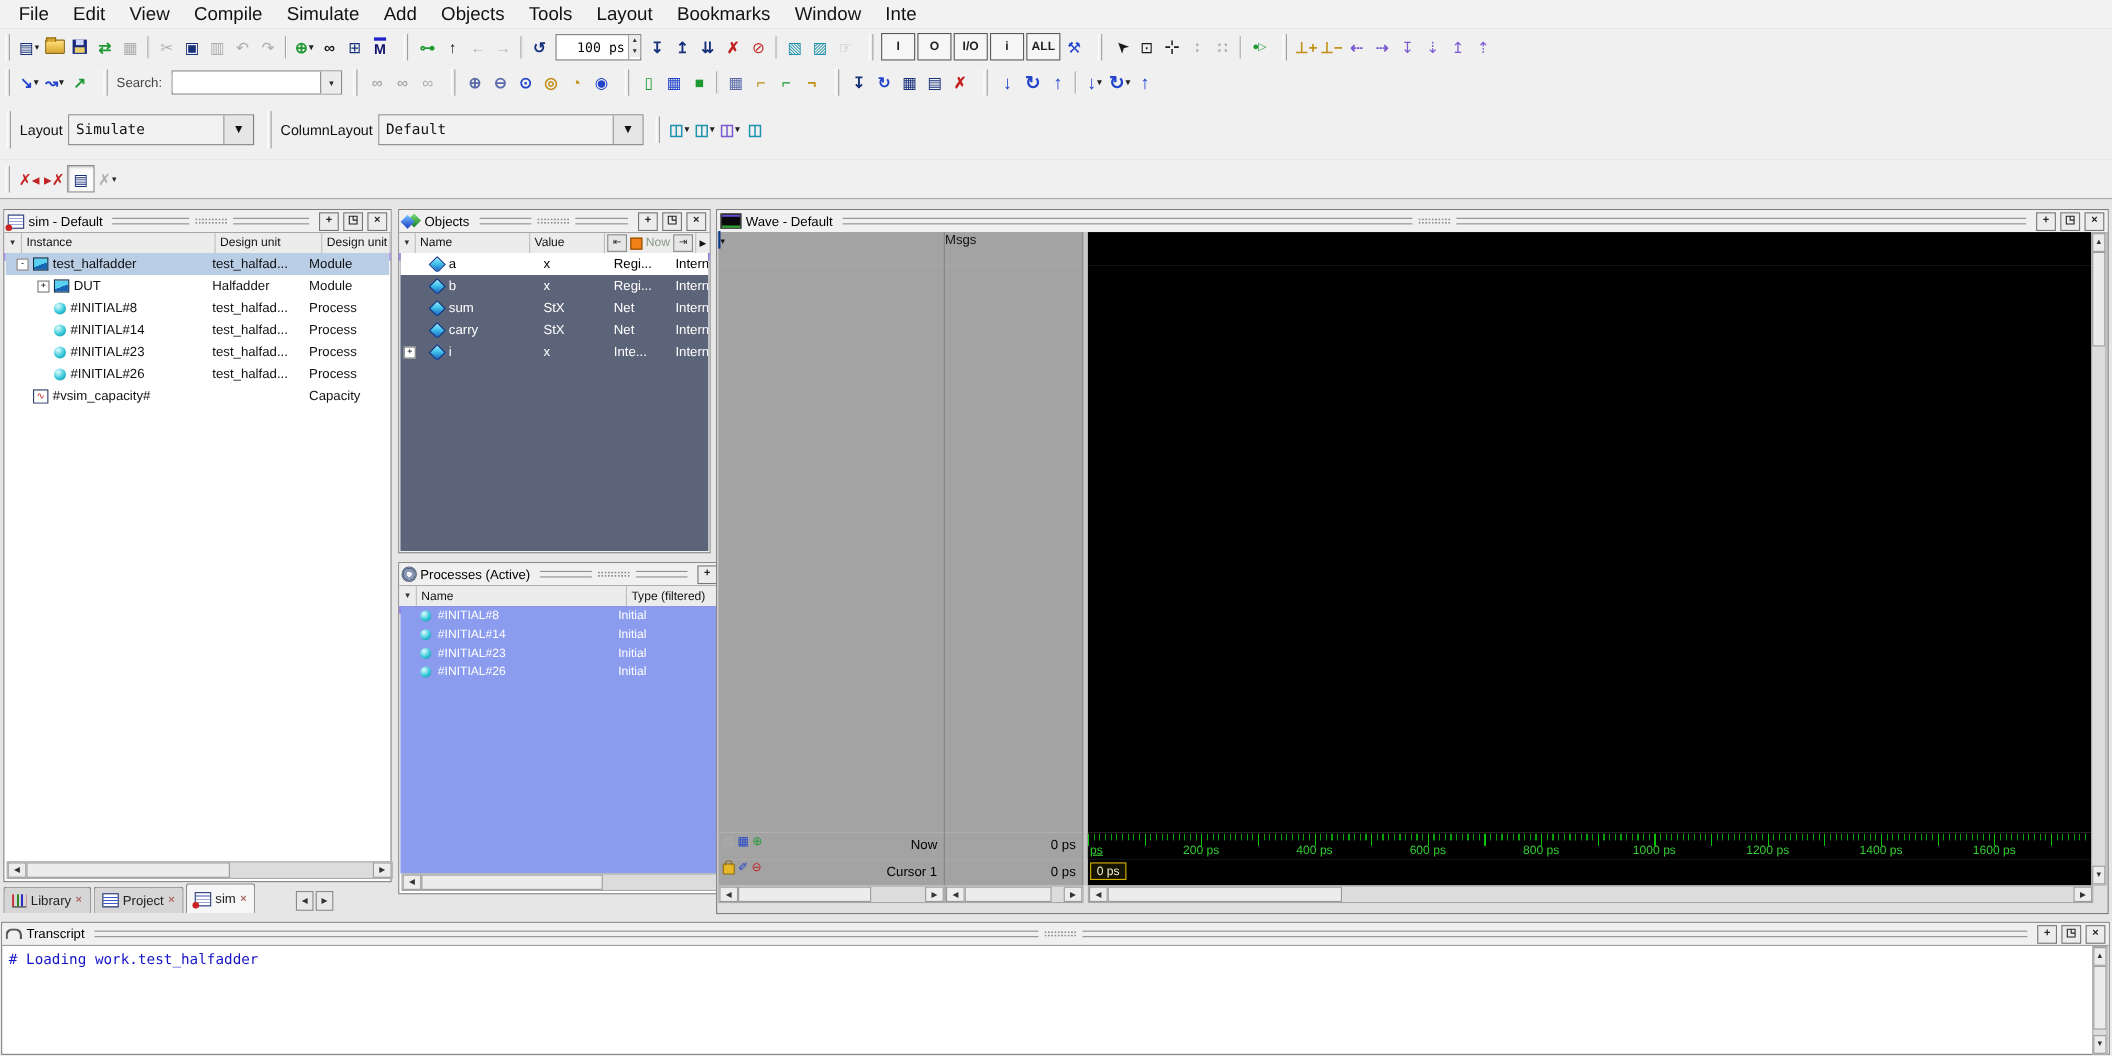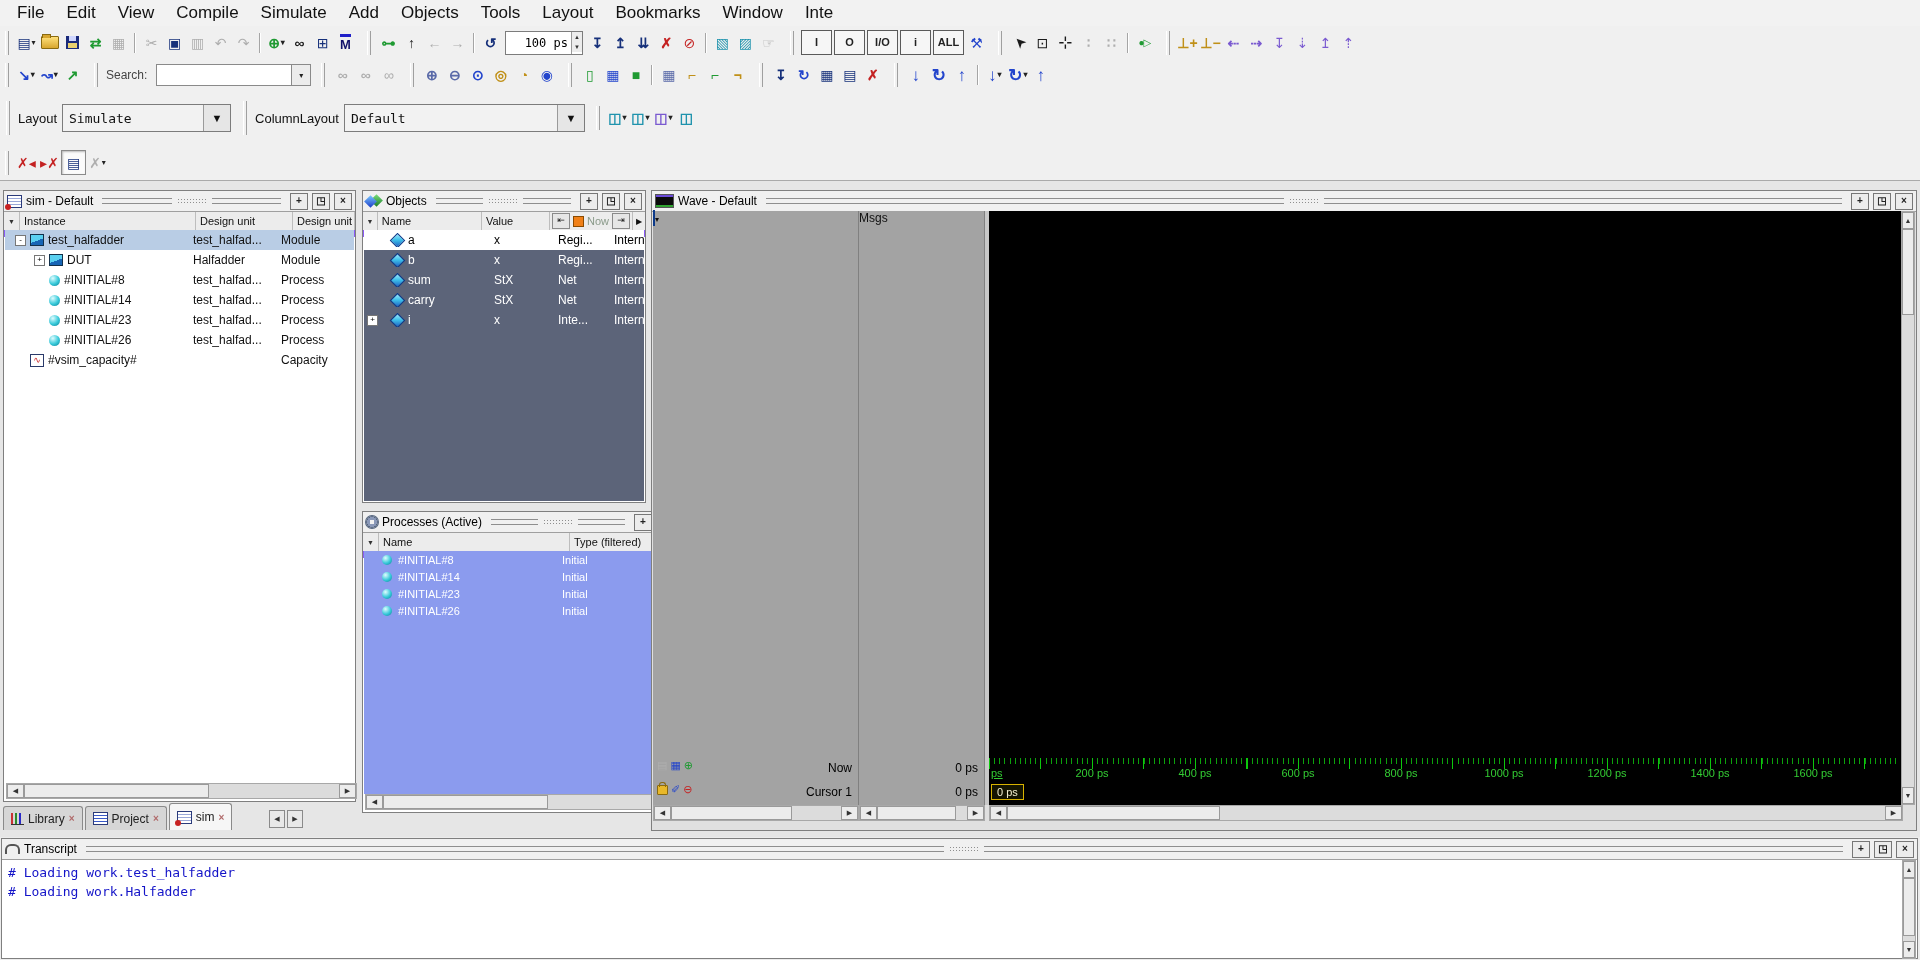--- a/index.html
+++ b/index.html
@@ -957,21 +957,20 @@
         </span>
       <span class="pbtn">+</span>
       <span class="pbtn">◳</span>
       <span class="pbtn">×</span>
     </div>
     <div class="tbody">
 
 
         <div class="tline blue"># Loading work.test_halfadder</div>
 
-        <div class="tline blue"># Loading work.Halfadder</div>
 
 
     </div>
     <div class="vsb" id="transVsb">
       <span class="sbtn">▲</span>
       <span class="track">
           <span class="thumb" style="top:0;height:56px;"></span>
         </span>
       <span class="sbtn">▼</span>
     </div>

